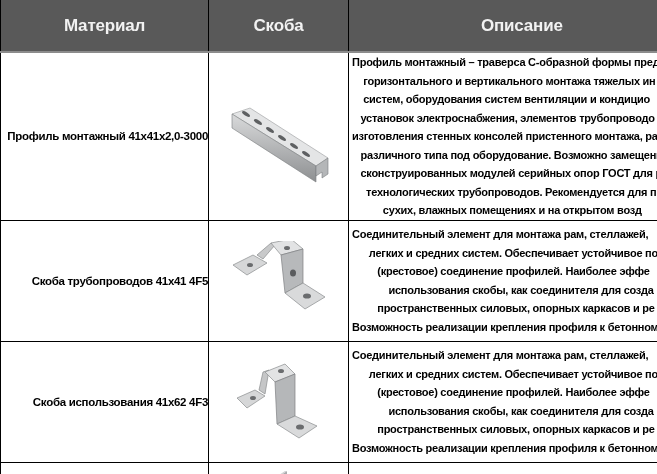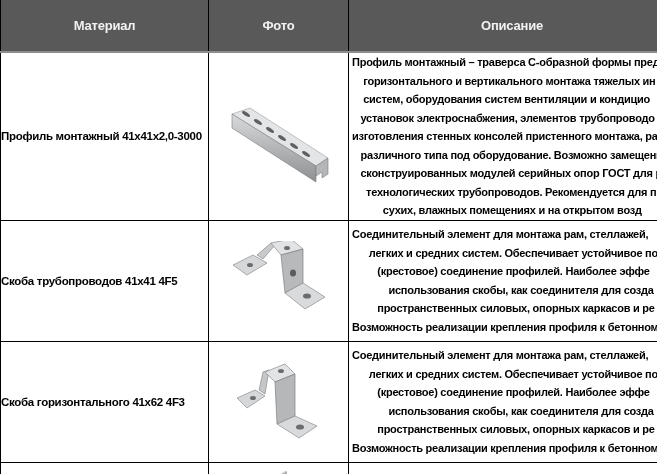--- a/index.html
+++ b/index.html
@@ -25,36 +25,36 @@
       left: 0;
       top: 0;
     }
     col.c1 { width: 208px; }
     col.c2 { width: 140px; }
     col.c3 { width: 412px; }
     th {
       background: #595959;
       color: #f2f2f2;
       font-weight: bold;
-      font-size: 13px;
+      font-size: 17px;
       height: 51px;
       padding: 0;
       border-left: 1px solid #000;
       border-right: 1px solid #000;
       border-bottom: 2px solid #8c8c8c;
       text-align: center;
       vertical-align: middle;
       letter-spacing: -0.2px;
     }
     th.c3h { text-align: left; padding-left: 132px; }
     td {
       border: 1px solid #000;
       padding: 0;
       vertical-align: middle;
-      text-align: left;
+      text-align: right;
       color: #000;
     }
     td.material {
       font-weight: bold;
       font-size: 11.5px;
       letter-spacing: -0.3px;
     }
     td.photo { background: #fff; }
     td.desc {
       font-weight: bold;
@@ -77,21 +77,21 @@
 <div class="table-wrap">
   <table>
     <colgroup>
       <col class="c1">
         <col class="c2">
         <col class="c3">
     </colgroup>
     <thead>
       <tr>
         <th>Материал</th>
-        <th>Фото</th>
+        <th>Скоба</th>
         <th class="c3h">Описание</th>
       </tr>
     </thead>
     <tbody>
       <tr class="r1">
         <td class="material">Профиль монтажный 41x41x2,0-3000</td>
         <td class="photo">
           <svg width="110" height="100" viewBox="0 0 110 100">
             <defs>
               <linearGradient id="g1" x1="0" y1="0" x2="0" y2="1">
@@ -145,21 +145,21 @@
           </svg>
         </td>
         <td class="desc">Соединительный элемент для монтажа рам, стеллажей,
       легких и средних систем. Обеспечивает устойчивое по
          (крестовое) соединение профилей. Наиболее эффе
              использования скобы, как соединителя для созда
          пространственных силовых, опорных каркасов и ре
 Возможность реализации крепления профиля к бетонном</td>
       </tr>
       <tr class="r3">
-        <td class="material">Скоба горизонтального 41x62 4F3</td>
+        <td class="material">Скоба использования 41x62 4F3</td>
         <td class="photo">
           <svg width="100" height="80" viewBox="0 0 100 80">
 
             <polygon points="8,36 26,28 36,34 18,46" fill="#d6d7d8" stroke="#8a8c8e" stroke-width="0.7"></polygon>
             <ellipse cx="24" cy="36" rx="3" ry="2" fill="#6a6c6e"></ellipse>
 
             <polygon points="30,28 34,10 40,8 36,32" fill="#c5c6c7" stroke="#8a8c8e" stroke-width="0.7"></polygon>
 
             <polygon points="36,10 56,2 66,12 46,20" fill="#e2e3e4" stroke="#8a8c8e" stroke-width="0.7"></polygon>
             <ellipse cx="52" cy="9" rx="3" ry="2" fill="#6a6c6e"></ellipse>

